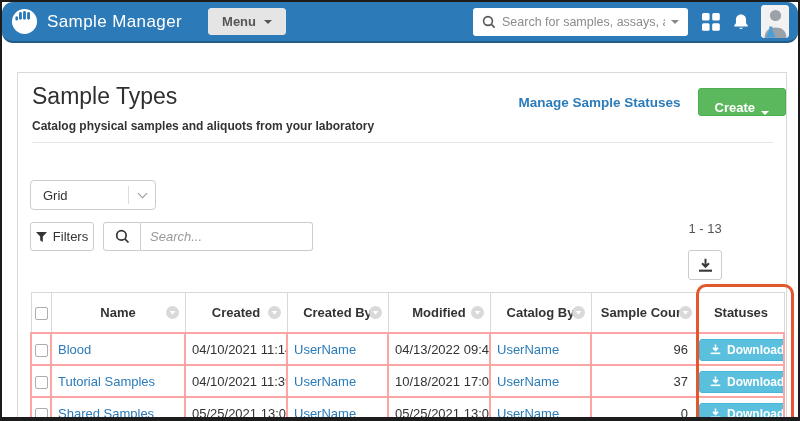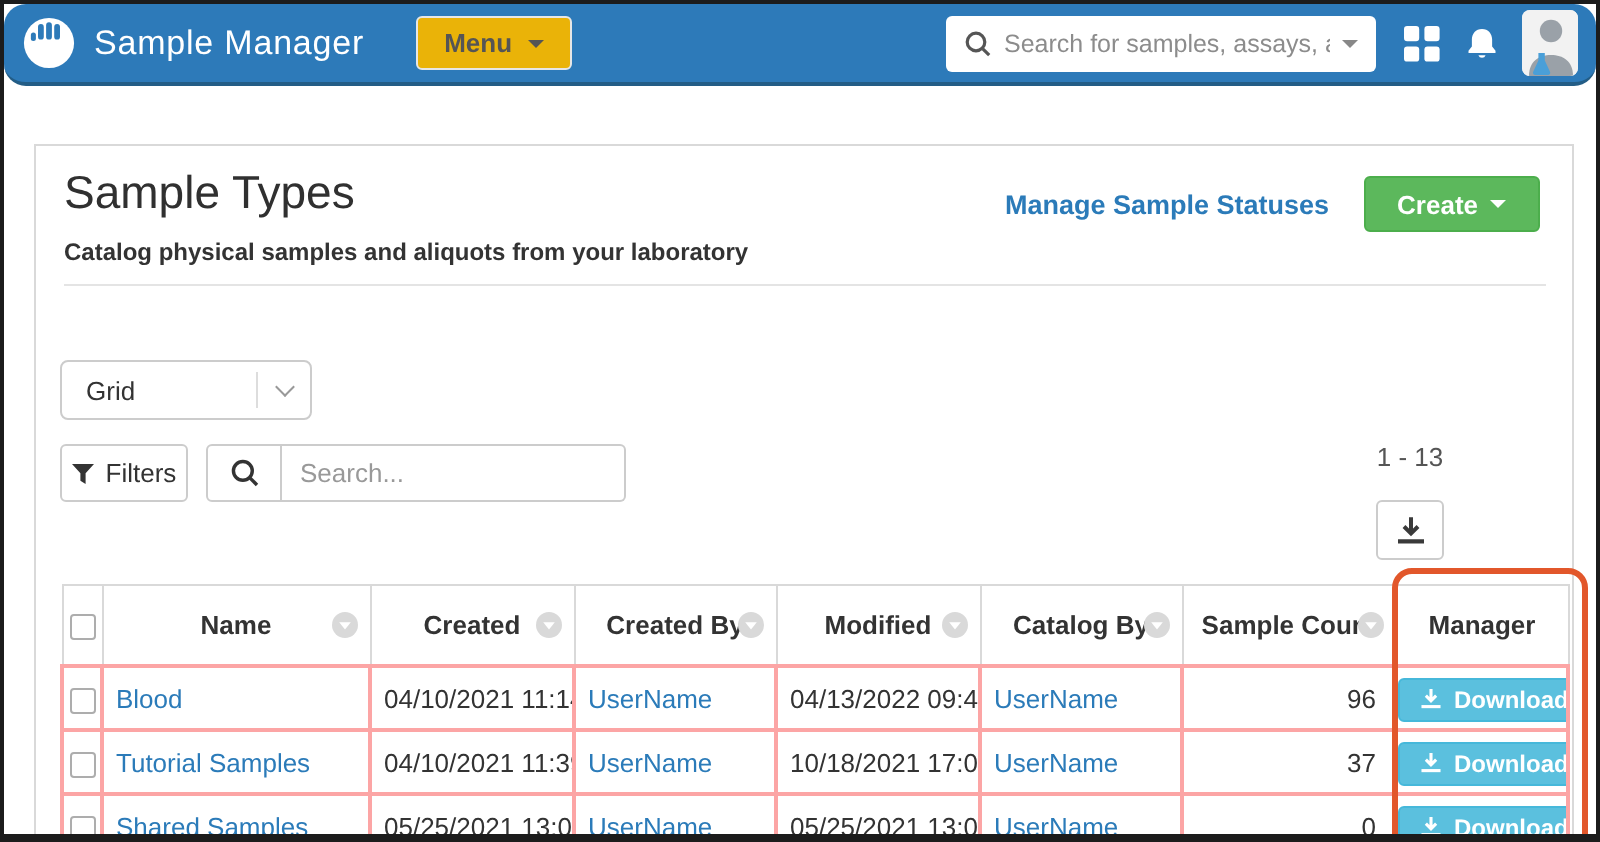--- a/index.html
+++ b/index.html
@@ -10,57 +10,57 @@
   html,body{background:#888;}
   #app{
     width:800px;height:421px;position:relative;overflow:hidden;background:#fff;
     border:2px solid #1c1c1c;border-bottom-width:4px;
     font-family:"Liberation Sans","DejaVu Sans",sans-serif;color:#333;
   }
   
   .topbar{height:41px;background:var(--c-header-bg);border-bottom:2px solid #235d86;
     display:flex;align-items:center;padding:0 9px;border-radius:11px;}
   .app-title{color:#fff;font-size:17px;font-weight:300;margin-left:9px;letter-spacing:.4px;}
-  .menu-btn{margin-left:26px;height:27px;padding:8px 13px;background:#eab308;border:1px solid #e6e6e6;
+  .menu-btn{margin-left:26px;height:27px;padding:8px 13px;background:#e5e5e5;border:1px solid #e6e6e6;
     border-radius:3px;font-size:13px;font-weight:700;color:#555;display:flex;align-items:center;gap:8px;cursor:pointer;text-align:center;}
   .caret{width:0;height:0;border-left:4px solid transparent;border-right:4px solid transparent;border-top:4px solid #555;display:inline-block;}
   .h-search{margin-left:auto;width:215px;height:28px;background:#fff;border-radius:3px;
     display:flex;align-items:center;padding:0 9px;gap:6px;}
   .h-search input{border:0;outline:0;flex:1;font-size:12.5px;color:#333;min-width:0;}
   .h-search input::placeholder{color:#8c8c8c;}
   .h-search .caret{border-top-color:#888;}
   .icon-btn{display:flex;align-items:center;justify-content:center;cursor:pointer;background:none;border:0;}
   .grid-icon-btn{margin-left:14px;}
   .bell-btn{margin-left:12px;}
   .avatar{margin-left:11px;width:28px;height:33px;border-radius:4px;background:#f2f2f2;overflow:hidden;}
   
   .card{position:absolute;left:15px;top:70px;width:770px;height:380px;background:#fff;border:1px solid #d9d9d9;}
   .page-title{position:absolute;left:14px;top:10px;font-size:23px;font-weight:400;color:#303030;}
   .page-subtitle{position:absolute;left:14px;top:46px;font-size:12px;font-weight:700;color:#333;}
-  .header-actions{position:absolute;right:16px;top:15px;display:flex;align-items:center;gap:17px;}
+  .header-actions{position:absolute;right:0;top:15px;display:flex;align-items:center;gap:17px;}
   .manage-link{color:var(--c-link);font-size:13.5px;font-weight:700;text-decoration:none;}
   .create-btn{height:28px;padding:0 16px;background:var(--c-create-green);border:1px solid #4cae4c;
-    border-radius:3px;color:#fff;font-size:13px;font-weight:700;display:flex;align-items:center;gap:6px;cursor:pointer;}
+    border-radius:3px;color:#fff;font-size:13px;font-weight:700;display:flex;align-items:flex-end;gap:6px;cursor:pointer;}
   .create-btn .caret{border-top-color:#fff;}
   .divider{position:absolute;left:14px;right:13px;top:69px;border-top:1px solid #e4e4e4;}
   
   .view-select{position:absolute;left:12px;top:107px;width:126px;height:30px;border:1px solid #ccc;
     border-radius:4px;display:flex;align-items:center;font-size:13px;color:#333;cursor:pointer;background:#fff;}
   .view-select .label{padding-left:12px;flex:1;}
   .view-select .chev-box{width:27px;height:18px;border-left:1px solid #ddd;display:flex;align-items:center;justify-content:center;}
   .chevron{width:7px;height:7px;border-right:1.5px solid #999;border-bottom:1.5px solid #999;transform:rotate(45deg);margin-top:-3px;}
   
   .grid-toolbar{position:absolute;left:12px;right:12px;top:149px;height:30px;padding-left:40px;}
   .filters-btn{position:absolute;left:0;top:0;height:29px;width:64px;border:1px solid #ccc;border-radius:3px;
     background:#fff;font-size:13px;color:#333;display:flex;align-items:center;justify-content:center;gap:6px;cursor:pointer;}
   .search-group{position:absolute;left:73px;top:0;height:29px;display:flex;}
   .search-addon{width:38px;height:29px;border:1px solid #ccc;border-radius:3px 0 0 3px;background:#fff;
     display:flex;align-items:center;justify-content:center;cursor:pointer;}
   .search-group input{width:172px;height:29px;border:1px solid #ccc;border-left:0;border-radius:0 3px 3px 0;
-    outline:0;font-size:13px;padding:0 9px;color:#333;}
+    outline:0;font-size:13px;padding:0 9px;color:#333;font-style:italic;}
   .search-group input::placeholder{color:#999;}
   .toolbar-right{position:absolute;right:52px;top:-1px;display:flex;align-items:center;gap:14px;flex-direction:column;}
   .pagination{font-size:13px;color:#555;}
   .export-btn{width:34px;height:30px;border:1px solid #ccc;border-radius:3px;background:#fff;
     display:flex;align-items:center;justify-content:center;cursor:pointer;}
   
   .grid-table{position:absolute;left:12px;top:219px;width:753px;border-collapse:collapse;table-layout:fixed;background:#fff;}
   .grid-table th{height:26px;border:1px solid #d9d9d9;font-size:13px;font-weight:700;color:#333;
     text-align:center;padding:12px 6px;position:relative;white-space:nowrap;overflow:hidden;cursor:pointer;}
   .grid-table td{height:32px;border:2px solid #fca5a5;font-size:13px;padding:0 6px;white-space:nowrap;overflow:hidden;}
@@ -211,21 +211,21 @@
                 <path d="M3.6 5.1h5.8L6.5 8.7z" fill="#fff"></path>
               </svg></th>
             <th><span>Catalog By</span><svg class="sort-icon" width="13" height="13" viewBox="0 0 13 13">
                 <circle cx="6.5" cy="6.5" r="6.5" fill="#d9d9d9"></circle>
                 <path d="M3.6 5.1h5.8L6.5 8.7z" fill="#fff"></path>
               </svg></th>
             <th><span>Sample Count</span><svg class="sort-icon" width="13" height="13" viewBox="0 0 13 13">
                 <circle cx="6.5" cy="6.5" r="6.5" fill="#d9d9d9"></circle>
                 <path d="M3.6 5.1h5.8L6.5 8.7z" fill="#fff"></path>
               </svg></th>
-            <th><span>Manager</span></th>
+            <th><span>Statuses</span></th>
           </tr>
       </thead>
       <tbody>
           <tr>
             <td class="cb"><input type="checkbox" style=""></td>
             <td class="link-cell"><a href="#">Blood</a></td>
             <td class="date-cell">04/10/2021 11:14</td>
             <td class="link-cell"><a href="#">UserName</a></td>
             <td class="date-cell">04/13/2022 09:40</td>
             <td class="link-cell"><a href="#">UserName</a></td>

